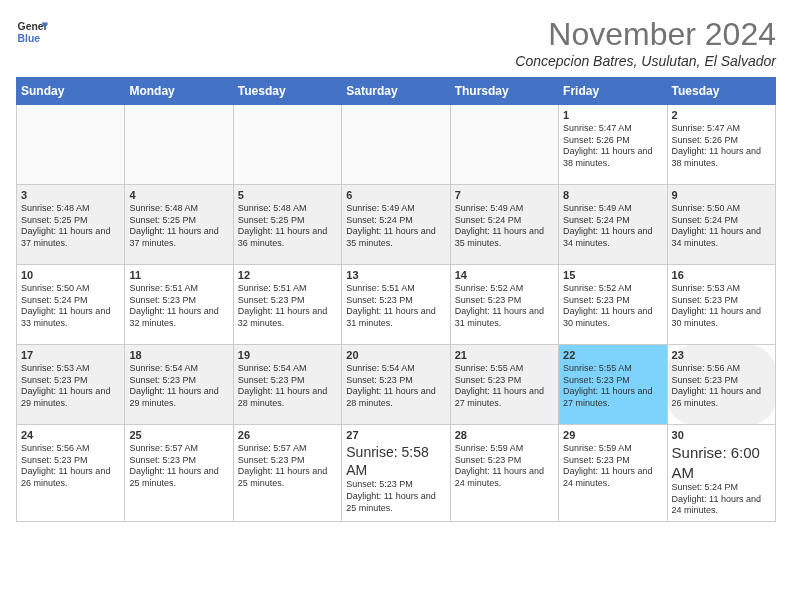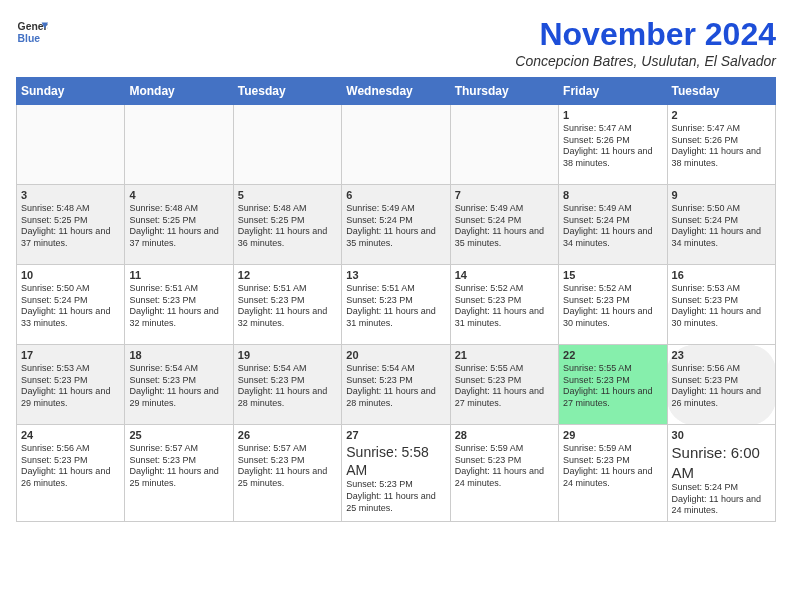--- a/index.html
+++ b/index.html
@@ -23,22 +23,22 @@
     }
     .logo-icon {
       width: 32px;
       height: 32px;
     }
     .title-area {
       text-align: right;
     }
     .month-year {
       font-size: 32px;
-      font-weight: bold;
-      color: #1d4ed8;
+      font-weight: normal;
+      color: #737373;
     }
     .location {
       font-size: 14px;
       color: #333;
       font-style: italic;
     }
     table {
       width: 100%;
       border-collapse: collapse;
       table-layout: fixed;
@@ -90,21 +90,21 @@
     <div class="location">Concepcion Batres, Usulutan, El Salvador</div>
   </div>
 </div>
 
 <table>
   <thead>
     <tr>
       <th>Sunday</th>
       <th>Monday</th>
       <th>Tuesday</th>
-      <th>Wednesday</th>
+      <th>Saturday</th>
       <th>Thursday</th>
       <th>Friday</th>
       <th>Tuesday</th>
     </tr>
   </thead>
   <tbody id="calendar-body">
   <tr style="background: rgb(255, 255, 255);">
         <td class="cell-empty" style="background: rgb(250, 250, 250);"></td>
         <td class="cell-empty" style="background: rgb(250, 250, 250);"></td>
         <td class="cell-empty" style="background: rgb(250, 250, 250);"></td>
@@ -235,21 +235,21 @@
           <div style="font-size: 9px; line-height: 1.3;">Sunrise: 5:54 AM</div>
           <div style="font-size: 9px; line-height: 1.3;">Sunset: 5:23 PM</div>
           <div style="font-size: 9px; line-height: 1.3;">Daylight: 11 hours and 28 minutes.</div>
         </td>
         <td style="background: rgb(240, 240, 240);">
           <span class="day-num">21</span>
           <div style="font-size: 9px; line-height: 1.3;">Sunrise: 5:55 AM</div>
           <div style="font-size: 9px; line-height: 1.3;">Sunset: 5:23 PM</div>
           <div style="font-size: 9px; line-height: 1.3;">Daylight: 11 hours and 27 minutes.</div>
         </td>
-        <td style="background: #86efac;">
+        <td style="background: #7dd3fc;">
           <span class="day-num">22</span>
           <div style="font-size: 9px; line-height: 1.3;">Sunrise: 5:55 AM</div>
           <div style="font-size: 9px; line-height: 1.3;">Sunset: 5:23 PM</div>
           <div style="font-size: 9px; line-height: 1.3;">Daylight: 11 hours and 27 minutes.</div>
         </td>
         <td style="background: rgb(240, 240, 240); border-radius: 27px;">
           <span class="day-num">23</span>
           <div style="font-size: 9px; line-height: 1.3;">Sunrise: 5:56 AM</div>
           <div style="font-size: 9px; line-height: 1.3;">Sunset: 5:23 PM</div>
           <div style="font-size: 9px; line-height: 1.3;">Daylight: 11 hours and 26 minutes.</div>

